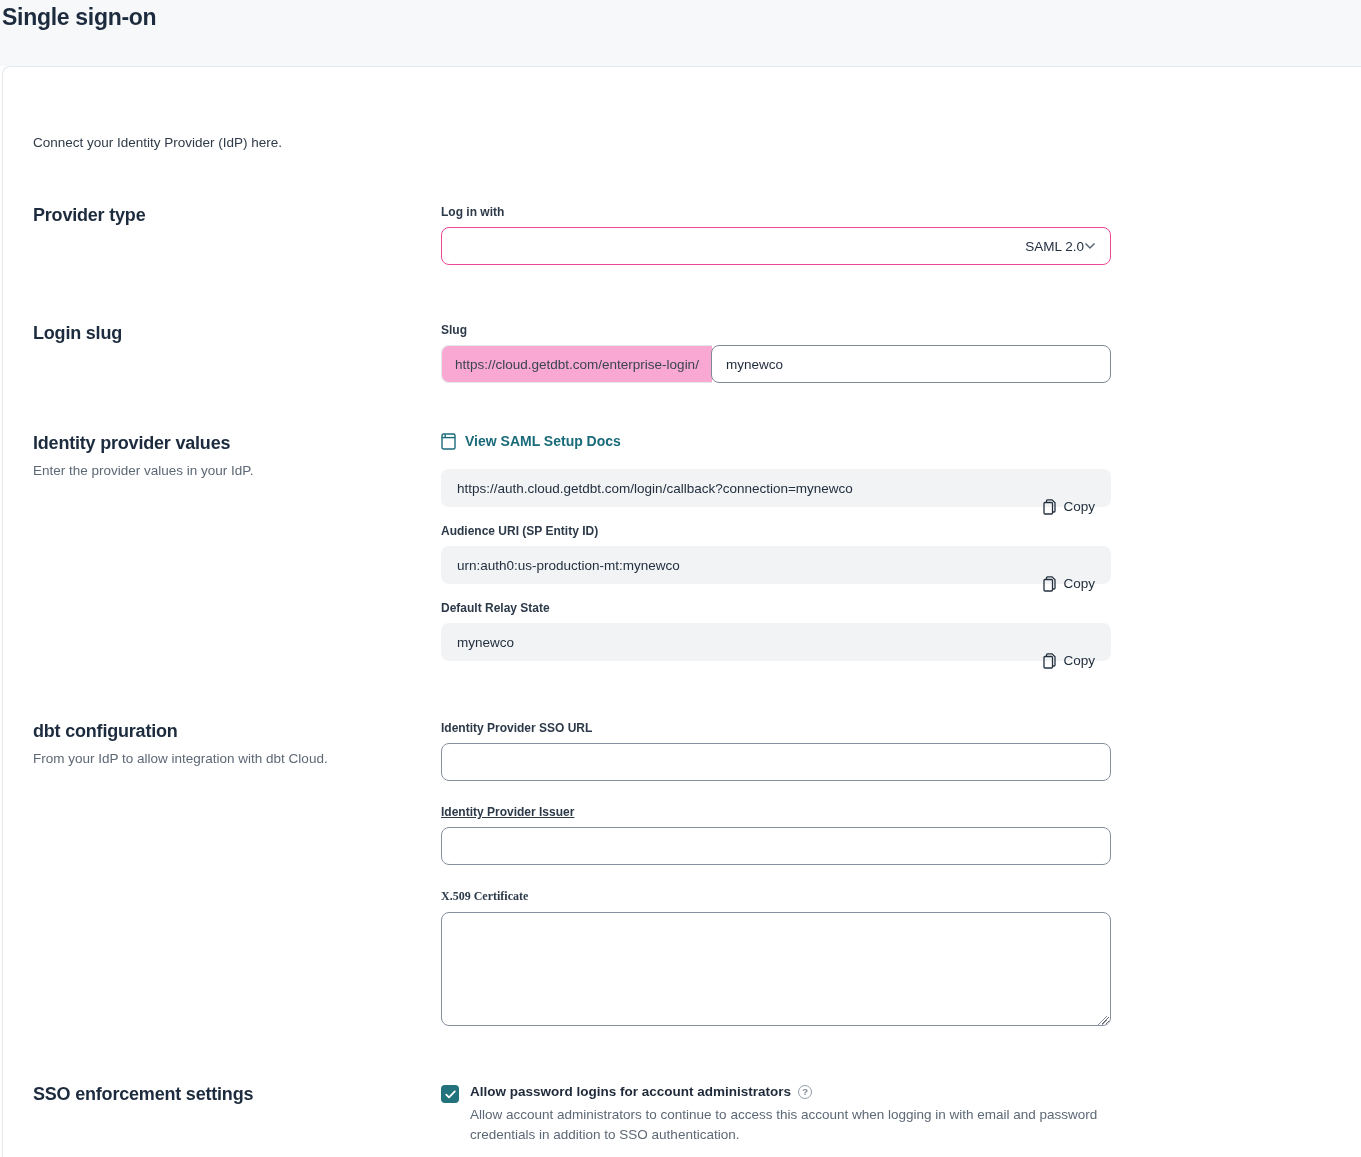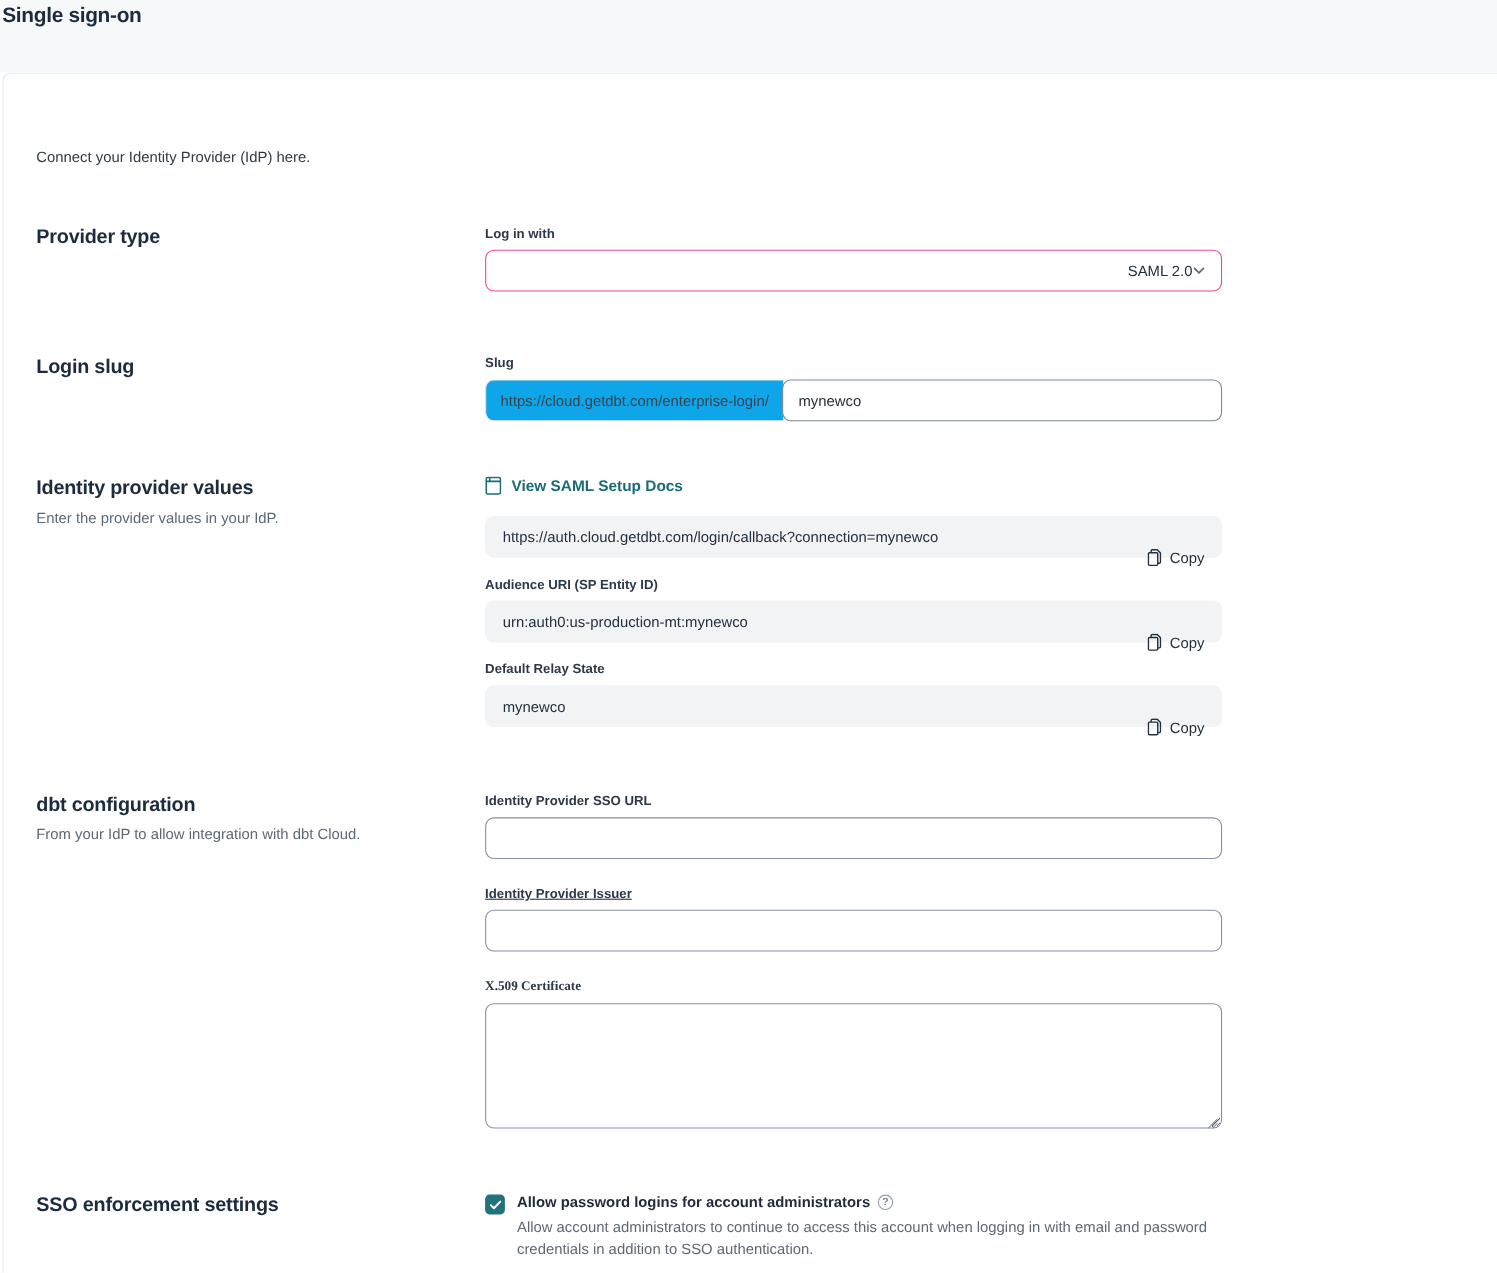--- a/index.html
+++ b/index.html
@@ -11,21 +11,21 @@
     color: #1f2a3a;
     overflow: hidden;
   }
   .page-header {
     background: #f7f8fa;
     height: 66px;
     padding: 4px 0 0 2px;
   }
   .page-title {
     margin: 0;
-    font-size: 19px;
+    font-size: 23px;
     font-weight: 700;
     color: #1c2b3d;
     letter-spacing: -0.3px;
     line-height: 1.2;
   }
   .card {
     margin-left: 2px;
     background: #ffffff;
     border-top: 1px solid #e4e7eb;
     border-left: 1px solid #e4e7eb;
@@ -80,21 +80,21 @@
     justify-content: flex-end;
     padding: 0 14px;
     font-size: 13.5px;
     color: #223040;
     cursor: pointer;
   }
   .chev { stroke: #5a6675; }
   
   .slug-group { display: flex; align-items: stretch; height: 38px; }
   .slug-prefix {
-    background: #0ea5e9;
+    background: #f9a8d4;
     border: 1px solid #e3e6ea;
     border-right: none;
     border-radius: 8px 0 0 8px;
     display: flex;
     align-items: center;
     padding: 1px 13px;
     font-size: 13.5px;
     color: #3a4450;
     white-space: nowrap;
   }
@@ -127,21 +127,21 @@
     border-radius: 8px;
     height: 38px;
     display: flex;
     align-items: center;
     justify-content: space-between;
     padding: 0 16px;
   }
   .copy-value { font-size: 13.5px; color: #23303f; }
   .copy-btn {
     display: flex;
-    align-items: center;
+    align-items: flex-start;
     gap: 7px;
     cursor: pointer;
     color: #23303f;
     margin-top: 38px;
   }
   .copy-btn span { font-size: 13.5px; font-weight: 400; }
   
   .text-input {
     width: 100%;
     height: 38px;

